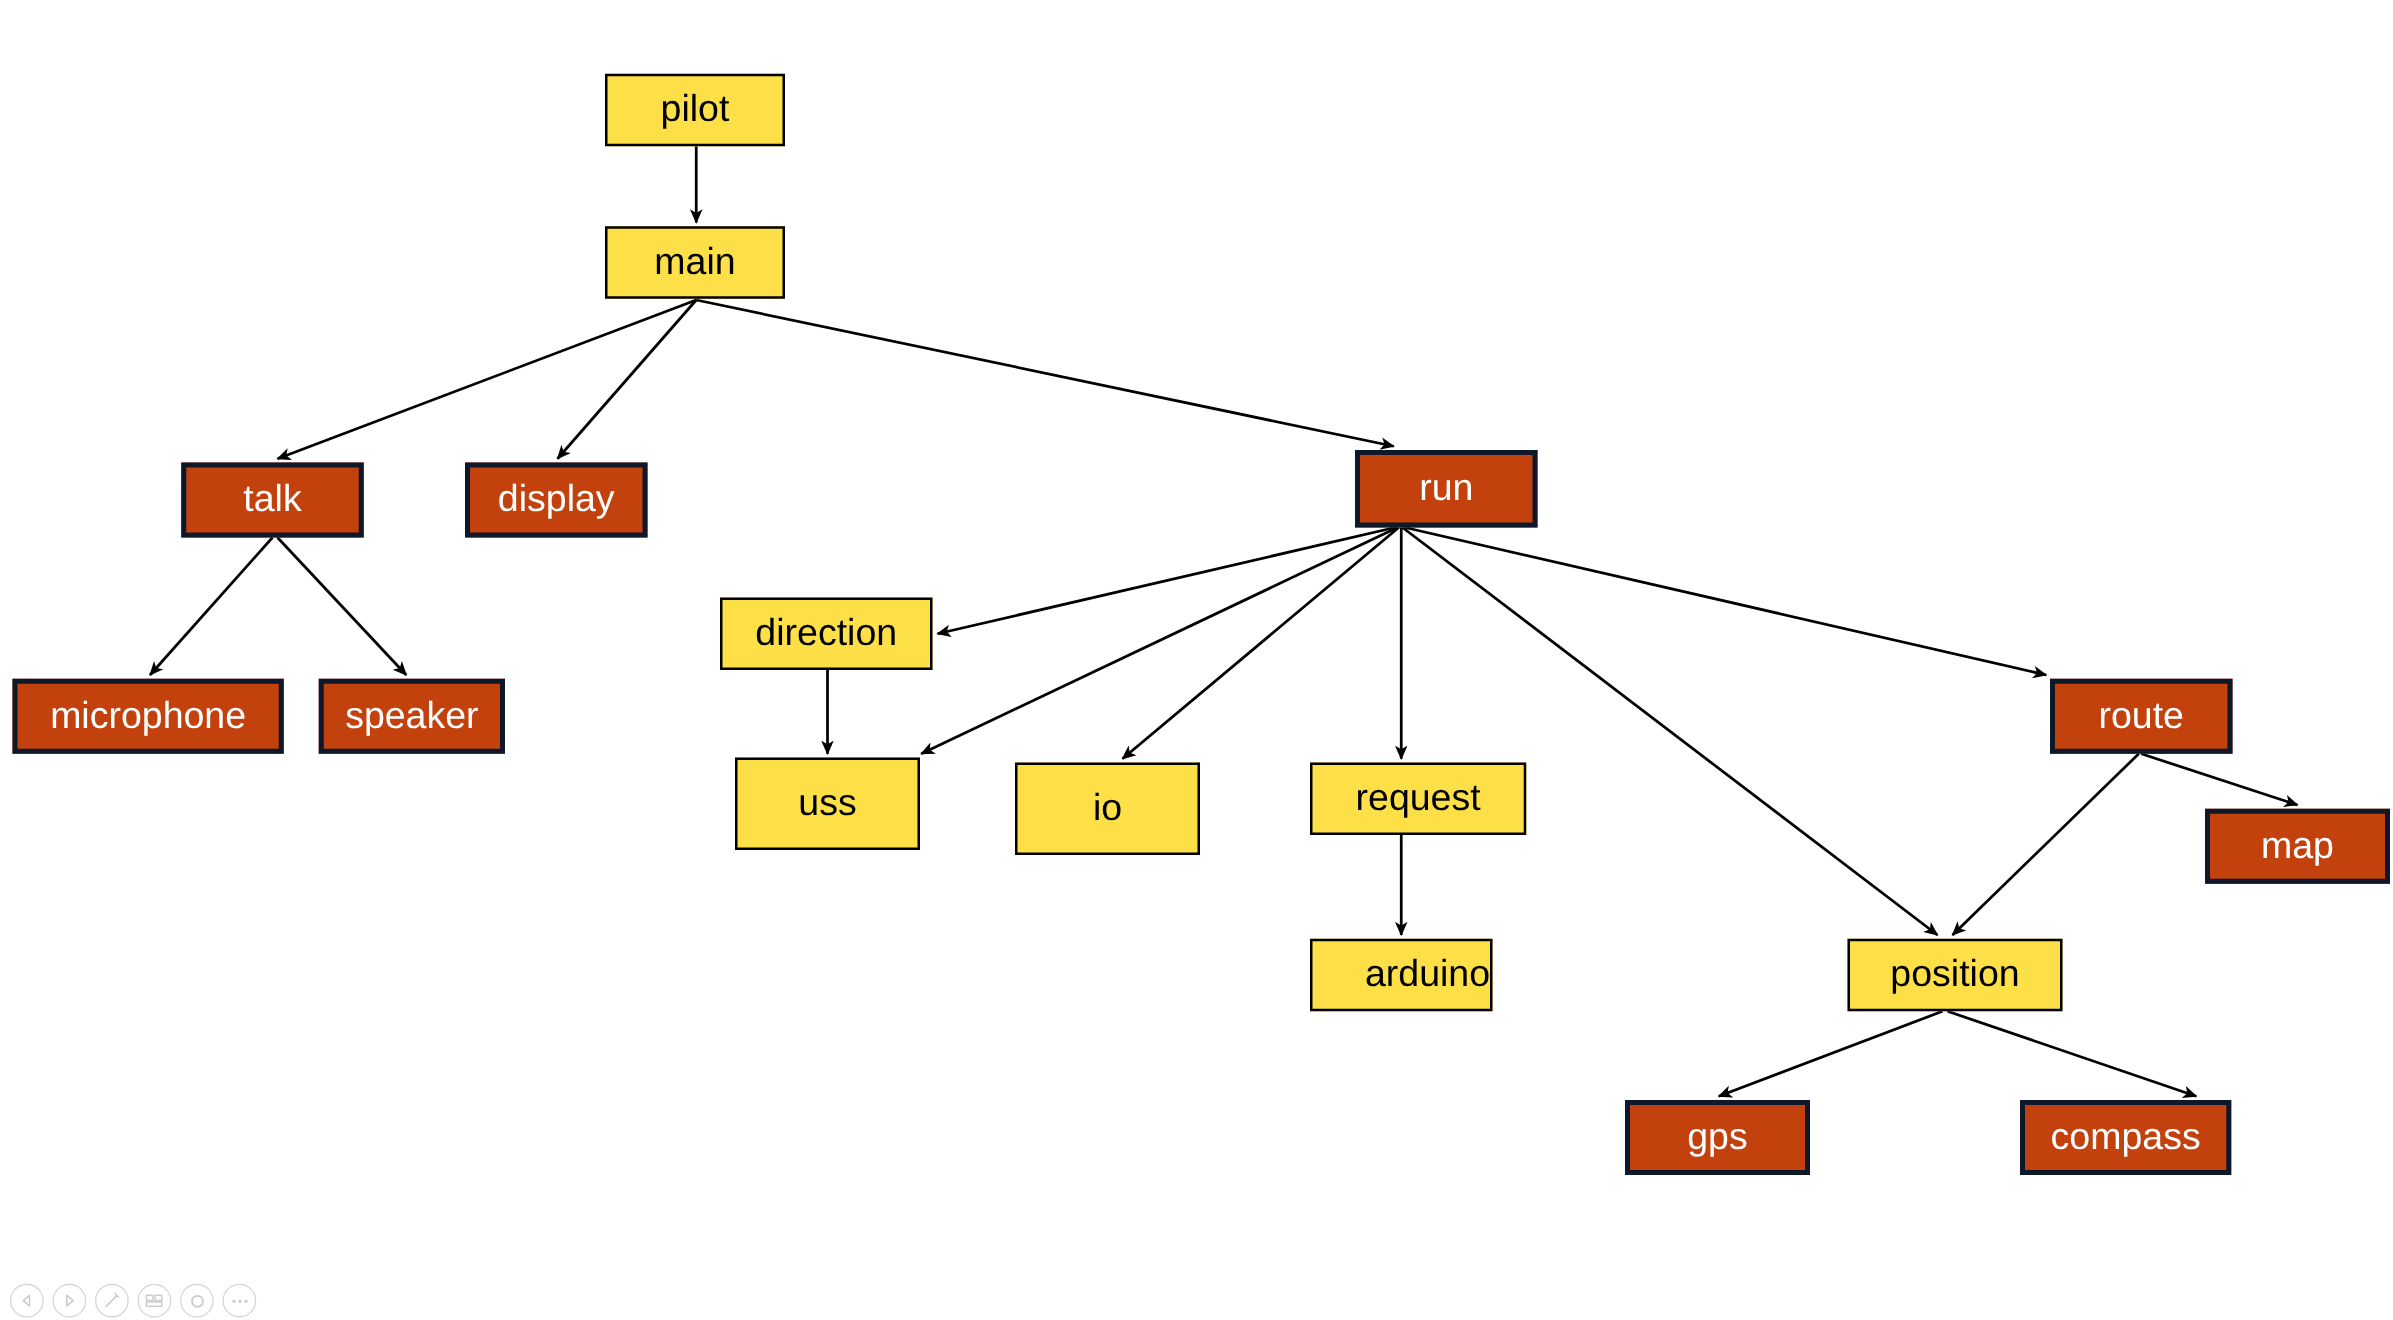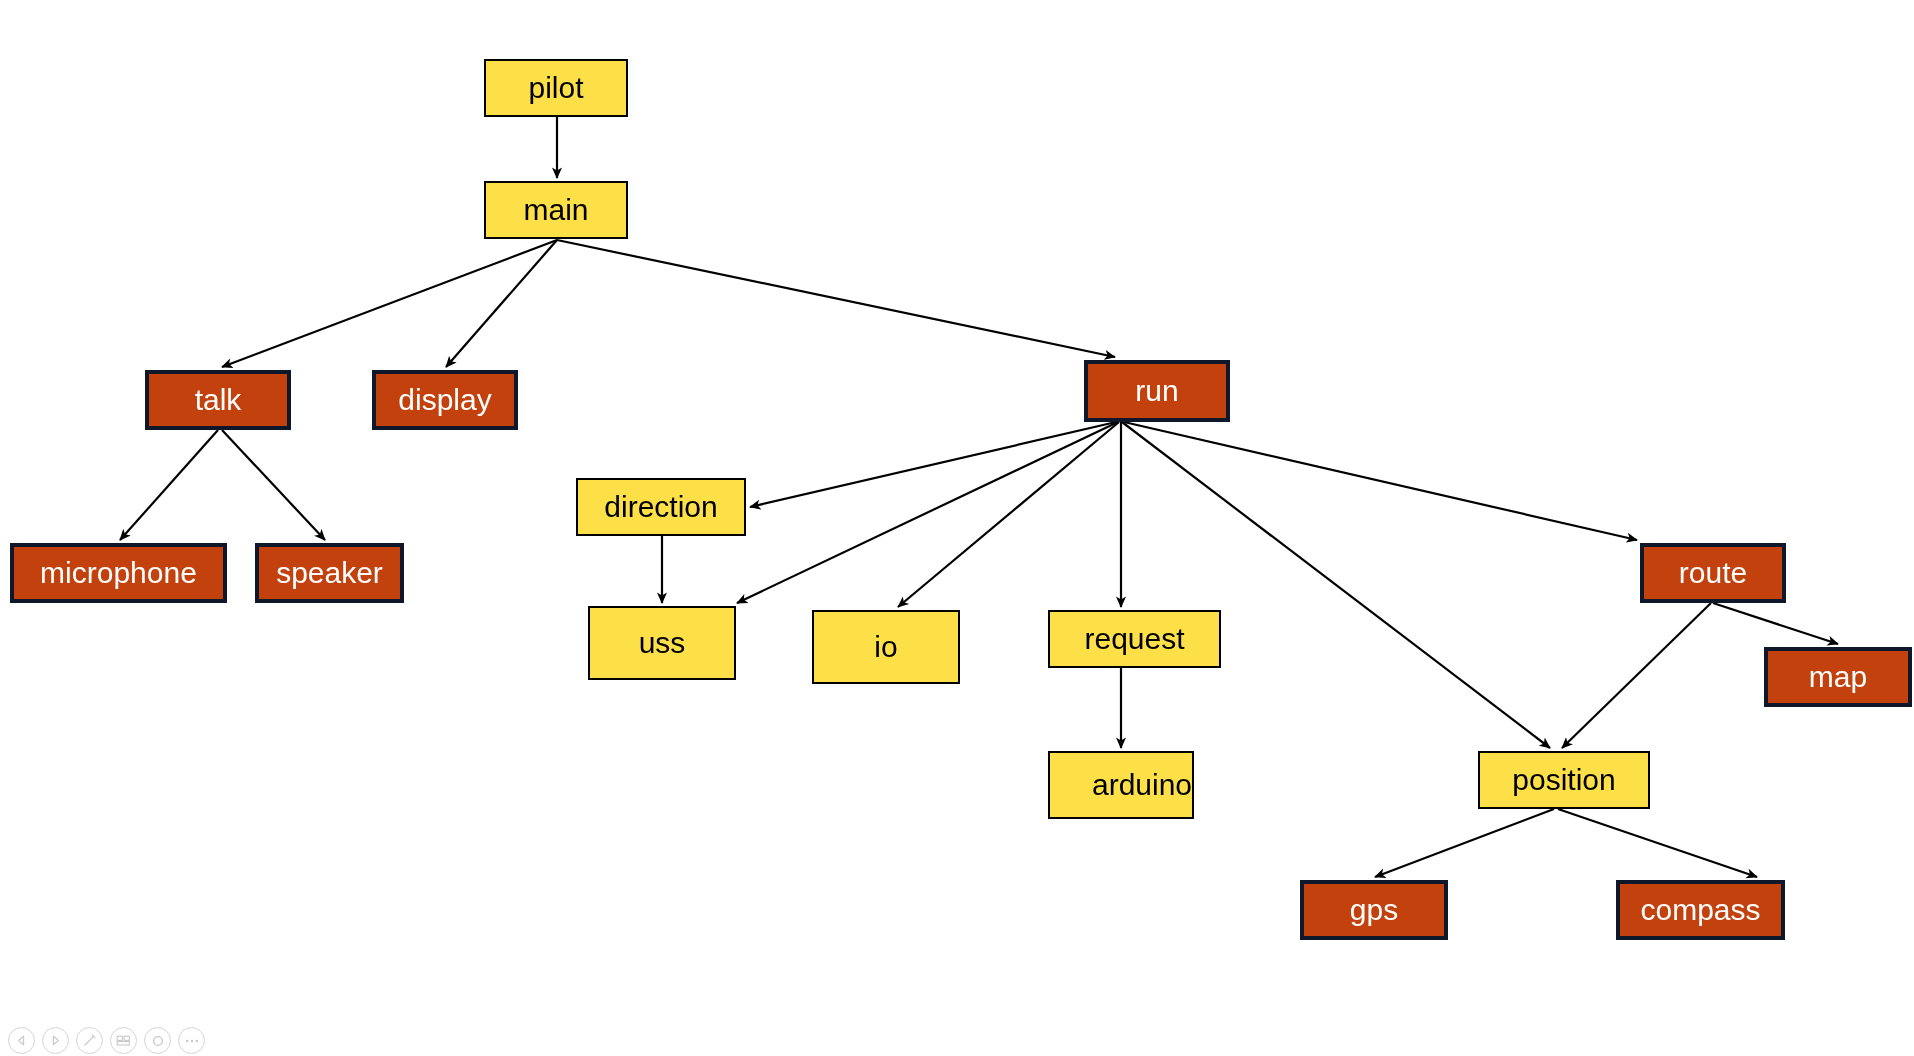--- a/index.html
+++ b/index.html
@@ -140,21 +140,21 @@
       </div>
       <div class="node plain" style="left: 812px; top: 610px; width: 148px; height: 74px;">
         <span class="node-label">io</span>
       </div>
       <div class="node plain" style="left: 1048px; top: 610px; width: 173px; height: 58px;">
         <span class="node-label">request</span>
       </div>
       <div class="node accent" style="left: 1764px; top: 647px; width: 148px; height: 60px;">
         <span class="node-label">map</span>
       </div>
-      <div class="node plain" style="left: 1048px; top: 751px; width: 146px; height: 68px; padding-left: 42px;">
+      <div class="node plain" style="left: 1048px; top: 751px; width: 146px; height: 58px; padding-left: 42px;">
         <span class="node-label">arduino</span>
       </div>
       <div class="node plain" style="left: 1478px; top: 751px; width: 172px; height: 58px;">
         <span class="node-label">position</span>
       </div>
       <div class="node accent" style="left: 1300px; top: 880px; width: 148px; height: 60px;">
         <span class="node-label">gps</span>
       </div>
       <div class="node accent" style="left: 1616px; top: 880px; width: 169px; height: 60px;">
         <span class="node-label">compass</span>

